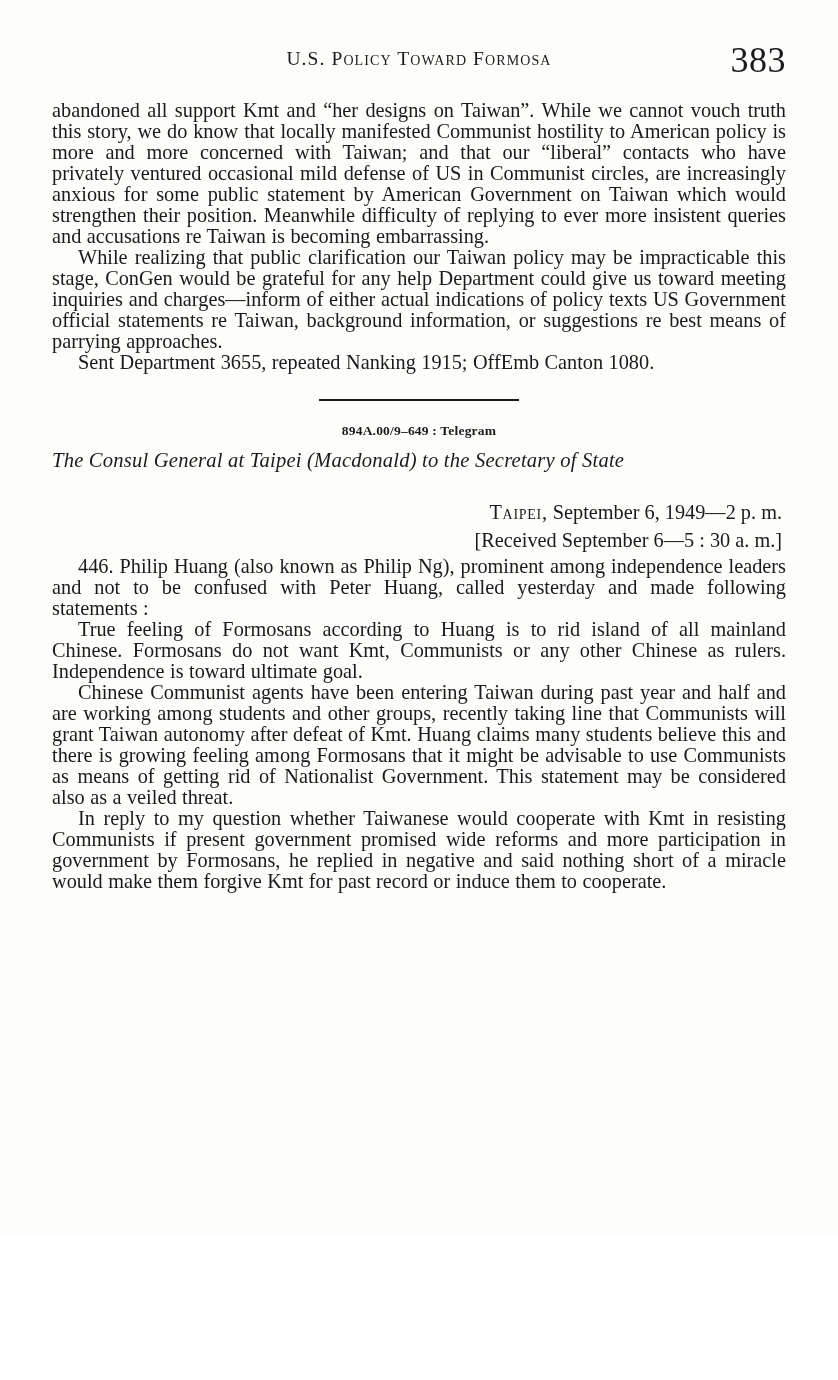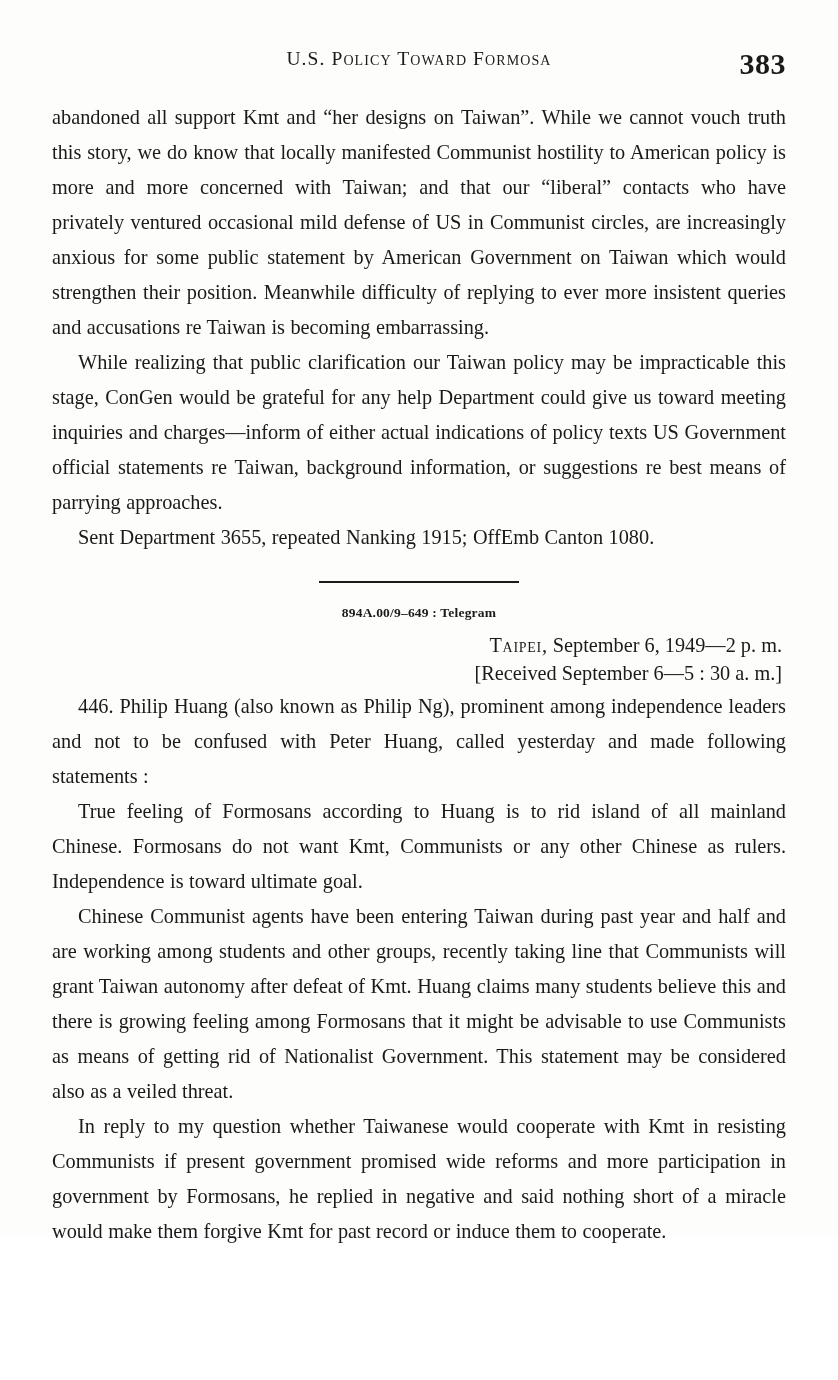--- a/index.html
+++ b/index.html
@@ -41,29 +41,29 @@
     font-variant: small-caps;
     font-size: 19.5px;
     letter-spacing: 1.1px;
     text-align: center;
     white-space: nowrap;
   }
   .runhead-folio {
     position: absolute;
     right: 0;
     bottom: 1px;
-    font-size: 30px;
-    font-weight: bold;
+    font-size: 36px;
+    font-weight: normal;
     letter-spacing: 0.5px;
   }
   
   p.body {
     margin: 0;
     font-size: 20.3px;
-    line-height: 35px;
+    line-height: 21px;
     text-align: justify;
     text-justify: inter-word;
     word-spacing: 0.4px;
   }
   p.indent {
     text-indent: 26px;
   }
   p.noindent {
     text-indent: 0;
   }
@@ -129,20 +129,21 @@
     <p class="body noindent">abandoned all support Kmt and “her designs on Taiwan”. While we cannot vouch truth this story, we do know that locally manifested Communist hostility to American policy is more and more concerned with Taiwan; and that our “liberal” contacts who have privately ventured occasional mild defense of US in Communist circles, are increasingly anxious for some public statement by American Government on Taiwan which would strengthen their position. Meanwhile difficulty of replying to ever more insistent queries and accusations re Taiwan is becoming embarrassing.</p>
     <p class="body indent">While realizing that public clarification our Taiwan policy may be impracticable this stage, ConGen would be grateful for any help Department could give us toward meeting inquiries and charges—inform of either actual indications of policy texts US Government official statements re Taiwan, background information, or suggestions re best means of parrying approaches.</p>
     <p class="body indent">Sent Department 3655, repeated Nanking 1915; OffEmb Canton 1080.</p>
 
 
     <div class="rule-wrap">
       <div class="rule"></div>
     </div>
 
     <div class="filenumber">894A.00/9–649 : Telegram</div>
+    <div class="doc-heading">The Consul General at Taipei (Macdonald) to the Secretary of State</div>
 
     <div class="dateline">
       <span class="place">Taipei,</span><span> September 6, 1949—2 p. m.</span>
       <span class="received">[Received September 6—5 : 30 a. m.]</span>
     </div>
 
     <div class="spacer-xs"></div>
 
     <p class="body indent">446. Philip Huang (also known as Philip Ng), prominent among independence leaders and not to be confused with Peter Huang, called yesterday and made following statements :</p>
     <p class="body indent">True feeling of Formosans according to Huang is to rid island of all mainland Chinese. Formosans do not want Kmt, Communists or any other Chinese as rulers. Independence is toward ultimate goal.</p>

